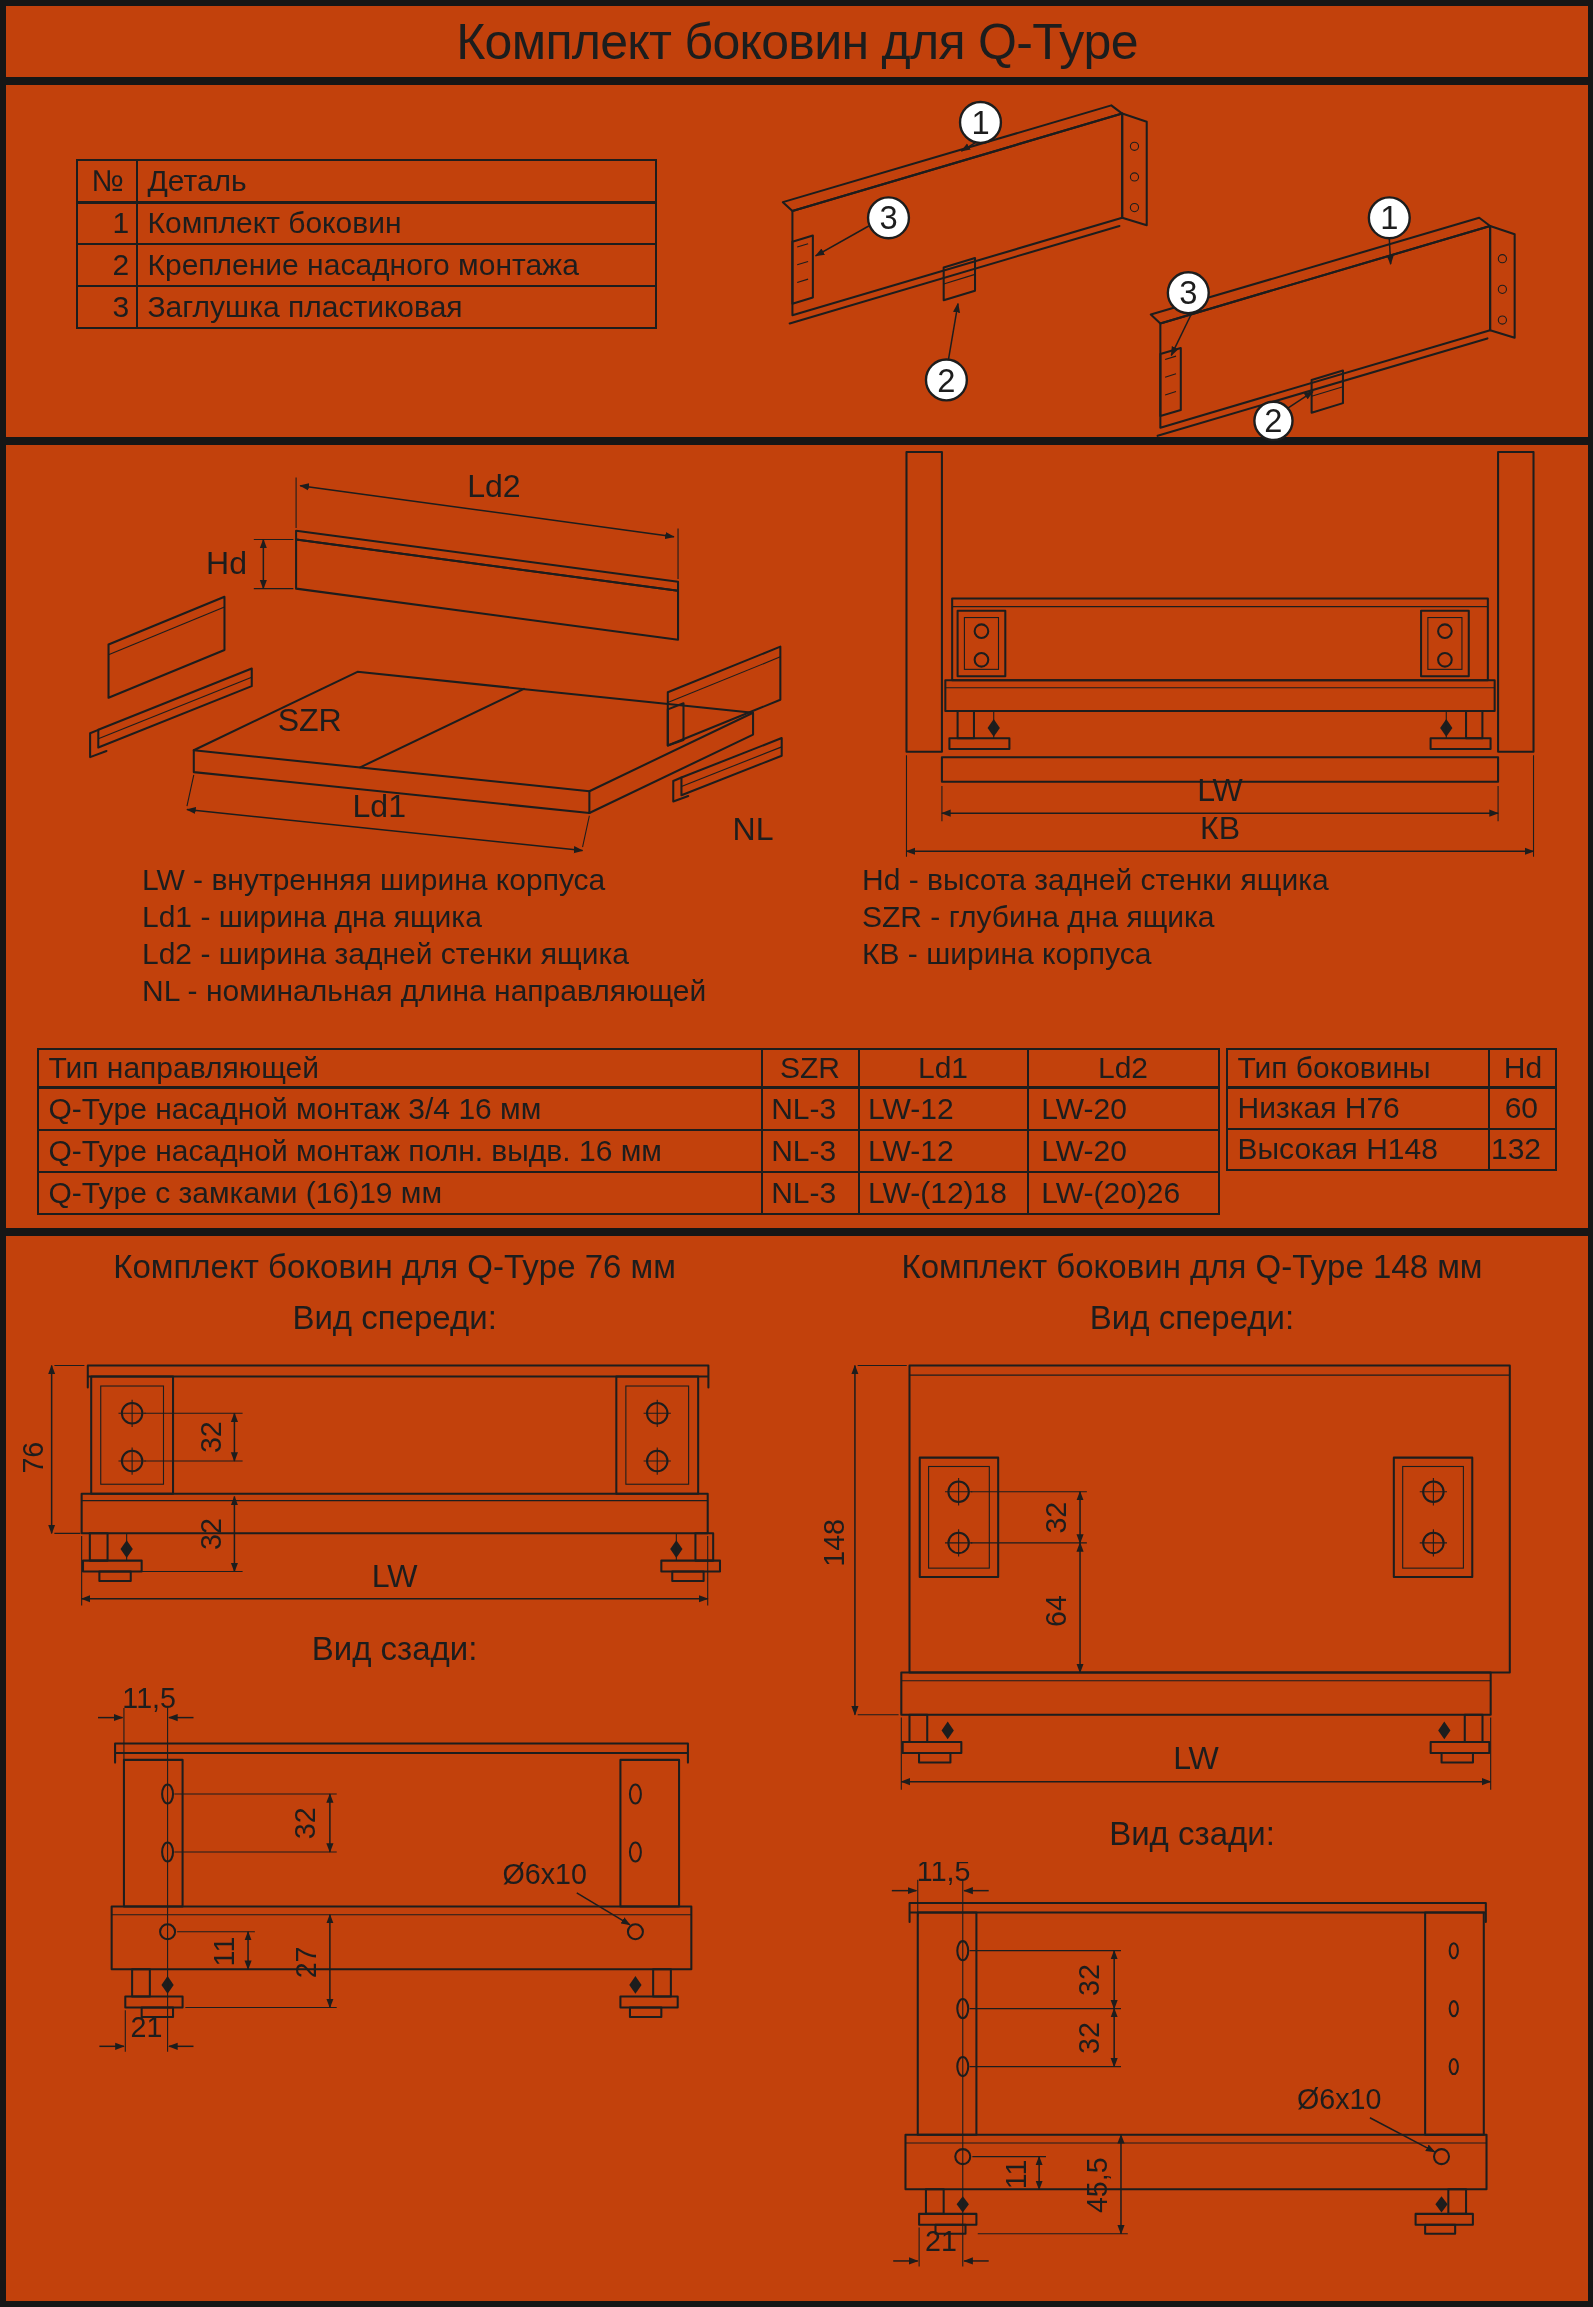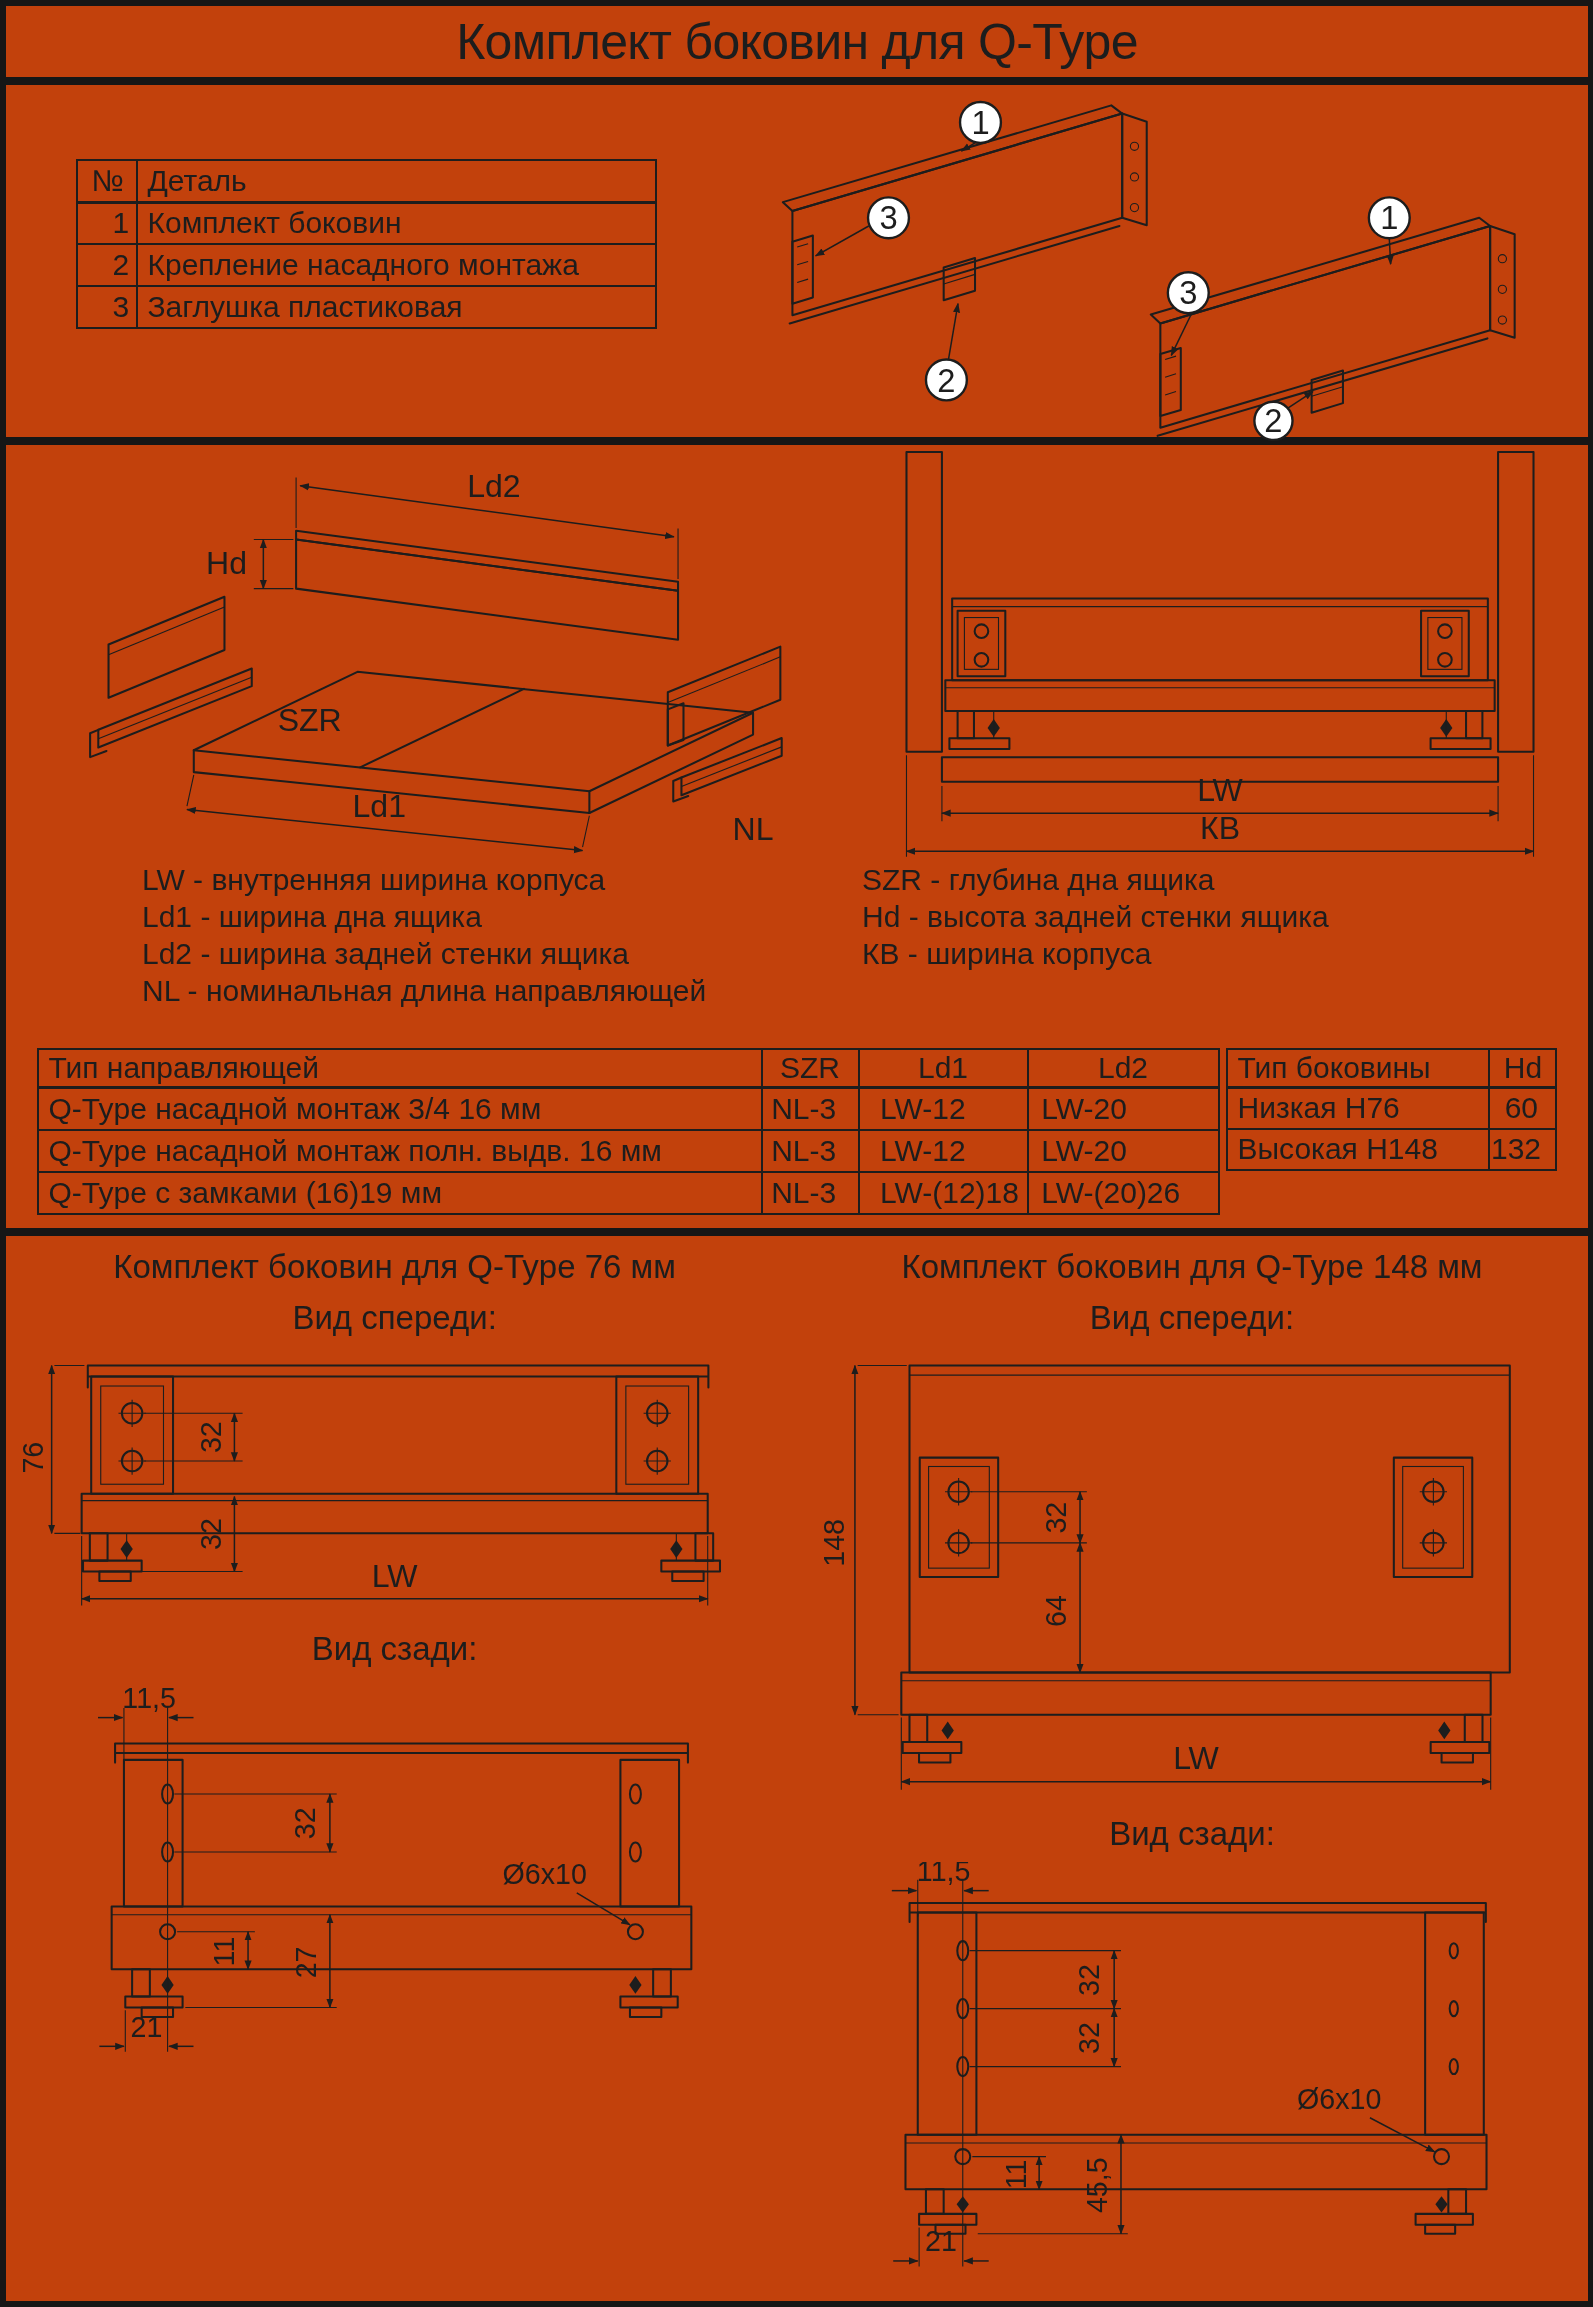--- a/index.html
+++ b/index.html
@@ -29,21 +29,21 @@
   .col-num { width:60px; text-align:right; padding-right:6.8px; }
   .col-name { text-align:left; padding-left:9.5px; }
   .parts-table thead th { border-bottom:3.4px solid #1d1d1d; }
   .parts-table thead .col-num { text-align:center; padding-right:0; }
 
   .rail-table { position:absolute; left:31px; top:603px; width:1181px; }
   .rail-table th, .rail-table td { height:42px; }
   .rail-table thead th { border-bottom:3.4px solid #1d1d1d; height:38px; }
   .rt-name { width:724px; text-align:left; padding-left:9.5px; }
   .rt-szr { width:97px; text-align:left; padding-left:8.2px; }
-  .rt-ld1 { width:169px; text-align:left; padding-left:20px; }
+  .rt-ld1 { width:169px; text-align:left; padding-left:8px; }
   .rt-ld2 { width:191px; text-align:left; padding-left:12.3px; }
   .rail-table thead .rt-szr, .rail-table thead .rt-ld1, .rail-table thead .rt-ld2 { text-align:center; padding-left:0; }
 
   .side-table { position:absolute; left:1220px; top:603px; width:329px; }
   .side-table th, .side-table td { height:41px; }
   .side-table thead th { border-bottom:3.4px solid #1d1d1d; height:38px; }
   .st-name { width:262px; text-align:left; padding-left:9.5px;margin-top:16px; }
   .st-hd { width:67px; text-align:right; padding-right:17px; }
   .side-table thead .st-hd { text-align:center; padding-right:0; }
 
@@ -262,22 +262,22 @@
       </g>
     </svg>
 
     <div class="legend legend-left">
       <div>LW - внутренняя ширина корпуса</div>
       <div>Ld1 - ширина дна ящика</div>
       <div>Ld2 - ширина задней стенки ящика</div>
       <div>NL - номинальная длина направляющей</div>
     </div>
     <div class="legend legend-right">
+      <div>Hd - высота задней стенки ящика</div>
       <div>SZR - глубина дна ящика</div>
-      <div>Hd - высота задней стенки ящика</div>
       <div>КВ - ширина корпуса</div>
     </div>
 
     <table class="rail-table">
       <thead>
         <tr>
           <th class="rt-name">Тип направляющей</th>
           <th class="rt-szr">SZR</th>
           <th class="rt-ld1">Ld1</th>
           <th class="rt-ld2">Ld2</th>

